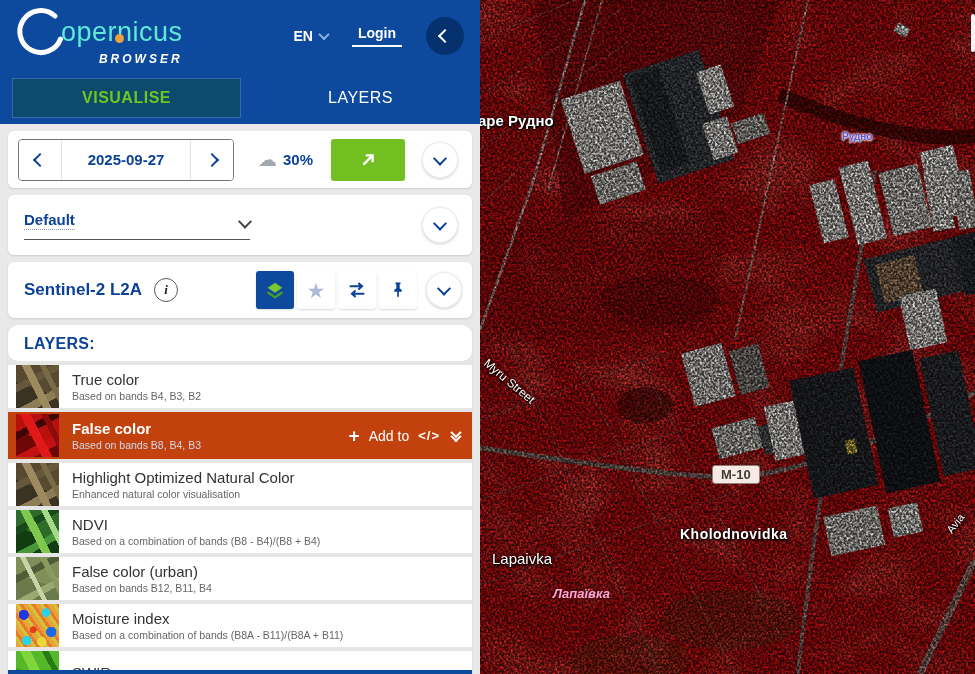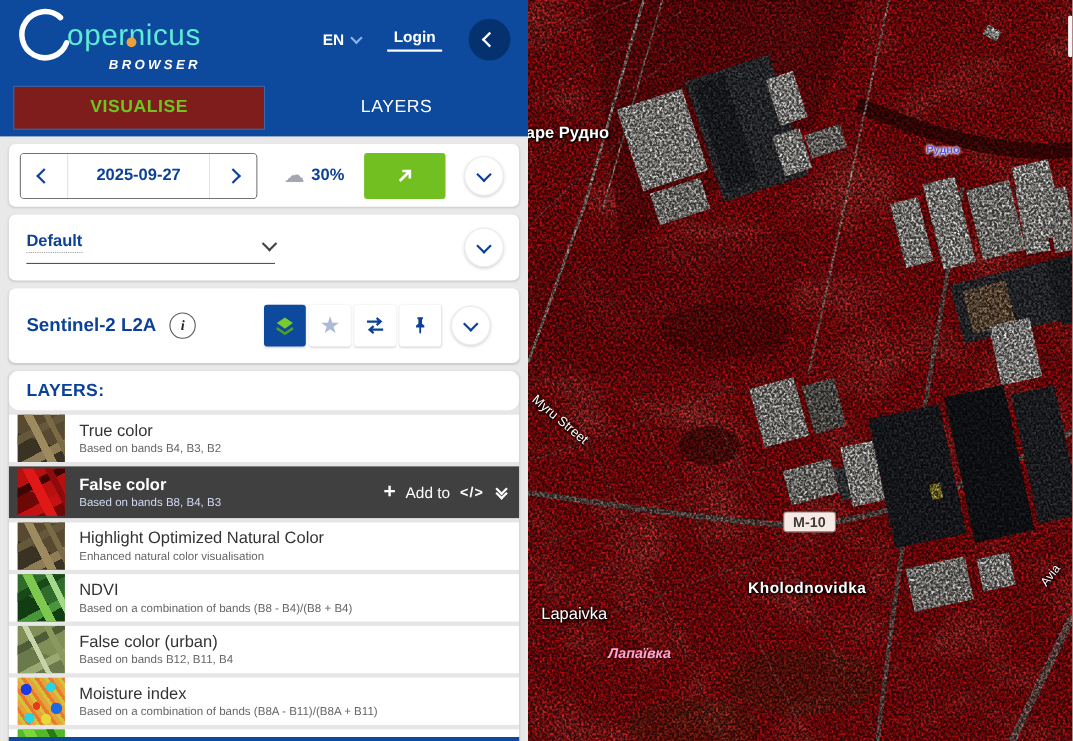--- a/index.html
+++ b/index.html
@@ -19,21 +19,21 @@
   .header-right{margin-left:auto;display:flex;align-items:center;gap:24px;}
   .lang{display:flex;align-items:center;gap:7px;color:#fff;font-weight:bold;font-size:14px;cursor:pointer;}
   .login{color:#fff;font-weight:bold;font-size:14px;border-bottom:2px solid #fff;padding:0 6px 4px 6px;cursor:pointer;}
   .collapse-btn{width:38px;height:38px;border-radius:50%;background:#06316f;display:flex;align-items:center;justify-content:center;cursor:pointer;}
   .chev{display:inline-block;width:8px;height:8px;border-right:2.4px solid currentColor;border-bottom:2.4px solid currentColor;}
   .chev.down{transform:rotate(45deg) translate(-1px,-1px);}
   .chev.left{transform:rotate(135deg);}
   .chev.right{transform:rotate(-45deg);}
   .chev.small{width:6px;height:6px;border-width:2px;}
   .tabs{display:flex;align-items:center;height:52px;}
-  .tab-visualise{width:227px;height:38px;margin-left:12px;background:#7f1d1d;border:1px solid #3a66aa;
+  .tab-visualise{width:227px;height:38px;margin-left:12px;background:#0c4a6e;border:1px solid #3a66aa;
     display:flex;align-items:center;justify-content:center;color:#6ec71e;font-weight:bold;font-size:16px;letter-spacing:.5px;cursor:pointer;}
   .tab-search{flex:1;text-align:center;color:#fff;font-size:16px;letter-spacing:.5px;cursor:pointer;}
   .card{background:#fff;border-radius:6px;margin:7px 8px 0 8px;box-shadow:0 1px 2px rgba(0,0,0,.13);}
   
   .datebar{display:flex;align-items:center;height:57px;padding:0 8px;}
   .datepicker{display:flex;align-items:stretch;height:40px;border:1px solid #737373;border-radius:4px;overflow:hidden;margin-left:2px;}
   .dp-btn{width:42px;display:flex;align-items:center;justify-content:center;color:#0b4199;cursor:pointer;background:#fff;}
   .dp-date{width:128px;display:flex;align-items:center;justify-content:center;color:#0b4199;font-weight:bold;font-size:15px;
     border-left:1px solid #e2e2e2;border-right:1px solid #e2e2e2;cursor:pointer;}
   .cloud-wrap{display:flex;align-items:center;gap:6px;margin-left:24px;}
@@ -41,34 +41,34 @@
   .cloud-pct{color:#0b4199;font-weight:bold;font-size:15px;}
   .go-btn{width:74px;height:42px;border-radius:3px;background:#72bf21;display:flex;align-items:center;justify-content:center;margin-left:18px;cursor:pointer;}
   .circle-btn{width:34px;height:34px;border-radius:50%;background:#fff;border:1px solid #ececec;box-shadow:0 1px 3px rgba(0,0,0,.18);
     display:flex;align-items:center;justify-content:center;color:#0b4199;cursor:pointer;margin-left:auto;margin-right:6px;flex:none;}
   
   .collectionbar{display:flex;align-items:center;height:60px;padding:0 8px 0 16px;}
   .dropdown{width:226px;display:flex;align-items:flex-end;justify-content:space-between;border-bottom:1px solid #555;padding-bottom:9px;cursor:pointer;}
   .dropdown-value{color:#0b4199;font-size:15px;font-weight:bold;border-bottom:1px dotted #9a9a9a;padding-bottom:1px;}
   .dropdown .chev{color:#444;margin-bottom:2px;}
   
-  .datasetbar{display:flex;align-items:center;height:68px;padding:0 20px 0 16px;}
+  .datasetbar{display:flex;align-items:center;height:56px;padding:0 4px 0 16px;}
   .dataset-name{color:#0b4199;font-size:17px;font-weight:bold;}
   .info-btn{width:22px;height:22px;border-radius:50%;border:1.5px solid #5a5a5a;color:#222;font-family:"Liberation Serif",serif;
     font-weight:bold;font-style:italic;font-size:13px;display:flex;align-items:center;justify-content:center;margin-left:12px;cursor:pointer;}
   .ds-icons{margin-left:auto;display:flex;align-items:center;gap:3px;}
   .sq-btn{width:38px;height:38px;border-radius:3px;background:#fff;box-shadow:0 1px 2px rgba(0,0,0,.15);
     display:flex;align-items:center;justify-content:center;cursor:pointer;}
   .sq-btn.active{background:#0d4a9e;}
   .star-glyph{color:#a9bbd6;font-size:21px;line-height:1;}
   
   .layers-panel{flex:1;margin:7px 8px 0 8px;border-radius:6px 6px 0 0;background:#e6e6e6;overflow:hidden;display:flex;flex-direction:column;box-shadow:0 1px 2px rgba(0,0,0,.13);}
   .layers-heading{background:#fff;padding:10px 16px 8px 16px;color:#0b4199;font-weight:bold;font-size:16px;letter-spacing:.3px;margin-bottom:4px;border-radius:10px;}
   .layer-row{background:#fff;height:43px;display:flex;align-items:center;margin-bottom:4px;cursor:pointer;flex:none;}
-  .layer-row.selected{background:#404040;height:47px;}
+  .layer-row.selected{background:#c2410c;height:47px;}
   .thumb{width:43px;height:43px;margin-left:8px;flex:none;}
   .layer-row.selected .thumb{height:43px;}
   .layer-texts{margin-left:13px;min-width:0;}
   .layer-title{font-size:15px;color:#333;line-height:1.15;}
   .layer-sub{font-size:10.5px;color:#666;margin-top:1px;}
   .layer-row.selected .layer-title{color:#fff;font-weight:bold;}
   .layer-row.selected .layer-sub{color:#cfd9ee;}
   .sel-actions{margin-left:auto;display:flex;align-items:center;gap:9px;color:#fff;padding-right:12px;}
   .sel-plus{font-size:19px;font-weight:bold;line-height:1;}
   .sel-addto{font-size:14px;}

